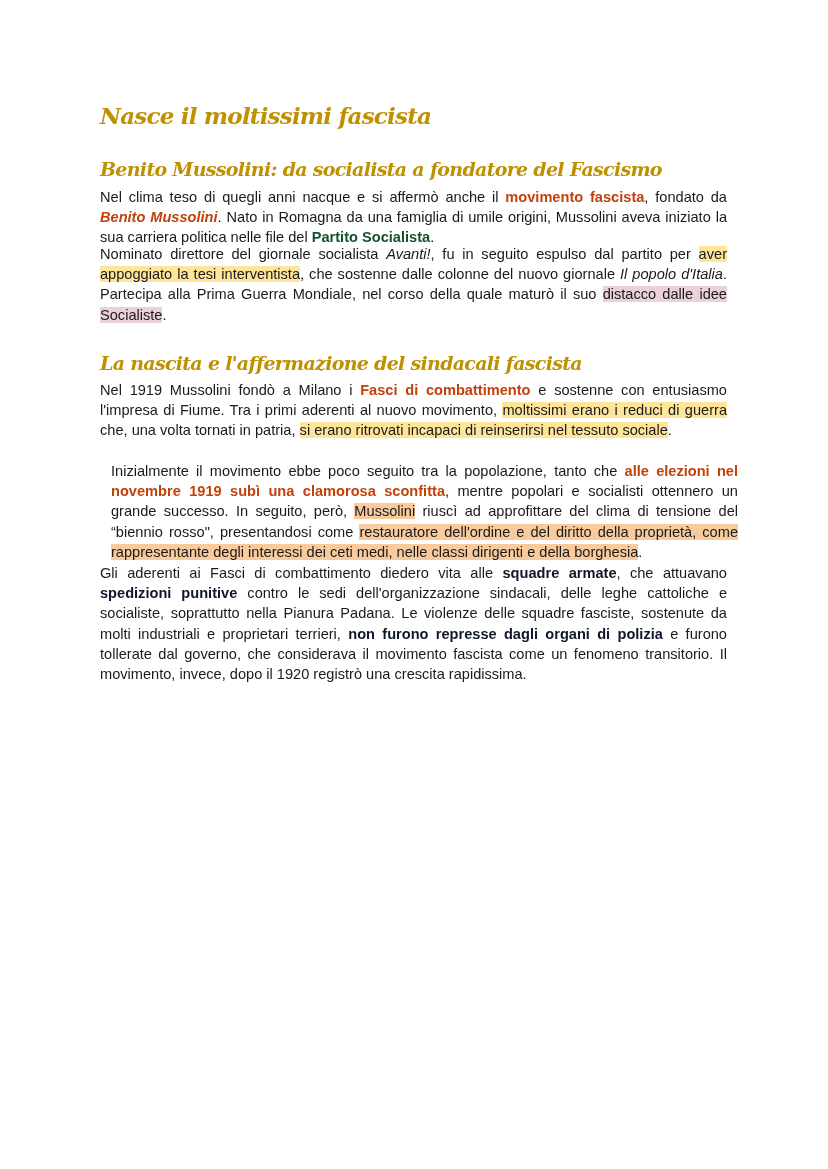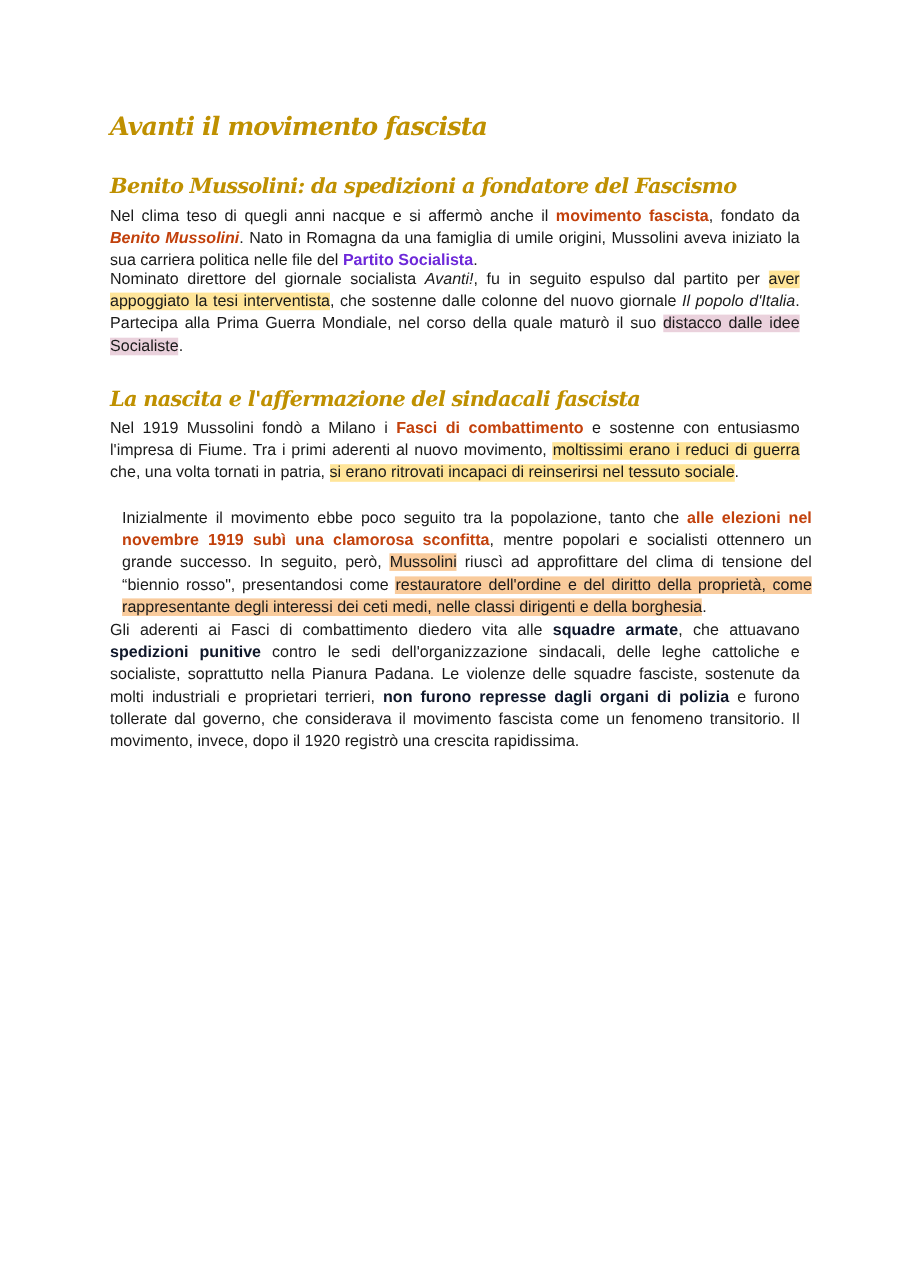--- a/index.html
+++ b/index.html
@@ -60,34 +60,34 @@
       text-align: justify;
     }
     .para.p1 { top: 187px; }
     .para.p2 { top: 244px; }
     .para.p3 { top: 380px; }
     .para.p4 { top: 461px; margin-left: 11px; }
     .para.p5 { top: 563px; }
 
     .gold { color: #c2410c; font-weight: bold; }
     .orange { color: #0f172a; font-weight: bold; }
-    .purple { color: #6d28d9; font-weight: bold; }
+    .purple { color: #14532d; font-weight: bold; }
     .it { font-style: italic; }
     .hl-yellow { background: #ffe599; }
     .hl-peach { background: #f9cb9c; }
     .hl-pink { background: #ead1dc; }
   </style>
 </head>
 <body>
 
 <div class="page">
 
-  <h1 class="title">Avanti il movimento fascista</h1>
+  <h1 class="title">Nasce il moltissimi fascista</h1>
 
-  <h2 class="h2 s1">Benito Mussolini: da spedizioni a fondatore del Fascismo</h2>
+  <h2 class="h2 s1">Benito Mussolini: da socialista a fondatore del Fascismo</h2>
 
   <p class="para p1"><span>Nel clima teso di quegli anni nacque e si affermò anche il </span><span class="gold">movimento fascista</span><span>, fondato da </span><span class="gold it">Benito Mussolini</span><span>. Nato in Romagna da una famiglia di umile origini, Mussolini aveva iniziato la sua carriera politica nelle file del </span><span class="purple">Partito Socialista</span><span>.</span></p>
 
   <p class="para p2"><span>Nominato direttore del giornale socialista </span><span class="it">Avanti!</span><span>, fu in seguito espulso dal partito per </span><span class="hl-yellow">aver appoggiato la tesi interventista</span><span>, che sostenne dalle colonne del nuovo giornale </span><span class="it">Il popolo d'Italia</span><span>. Partecipa alla Prima Guerra Mondiale, nel corso della quale maturò il suo </span><span class="hl-pink">distacco dalle idee Socialiste</span><span>.</span></p>
 
   <h2 class="h2 s2">La nascita e l'affermazione del sindacali fascista</h2>
 
   <p class="para p3"><span>Nel 1919 Mussolini fondò a Milano i </span><span class="gold">Fasci di combattimento</span><span> e sostenne con entusiasmo l'impresa di Fiume. Tra i primi aderenti al nuovo movimento, </span><span class="hl-yellow">moltissimi erano i reduci di guerra</span><span> che, una volta tornati in patria, </span><span class="hl-yellow">si erano ritrovati incapaci di reinserirsi nel tessuto sociale</span><span>.</span></p>
 
   <p class="para p4"><span>Inizialmente il movimento ebbe poco seguito tra la popolazione, tanto che </span><span class="gold">alle elezioni nel novembre 1919 subì una clamorosa sconfitta</span><span>, mentre popolari e socialisti ottennero un grande successo. In seguito, però, </span><span class="hl-peach">Mussolini</span><span> riuscì ad approfittare del clima di tensione del “biennio rosso", presentandosi come </span><span class="hl-peach">restauratore dell'ordine e del diritto della proprietà, come rappresentante degli interessi dei ceti medi, nelle classi dirigenti e della borghesia</span><span>.</span></p>

